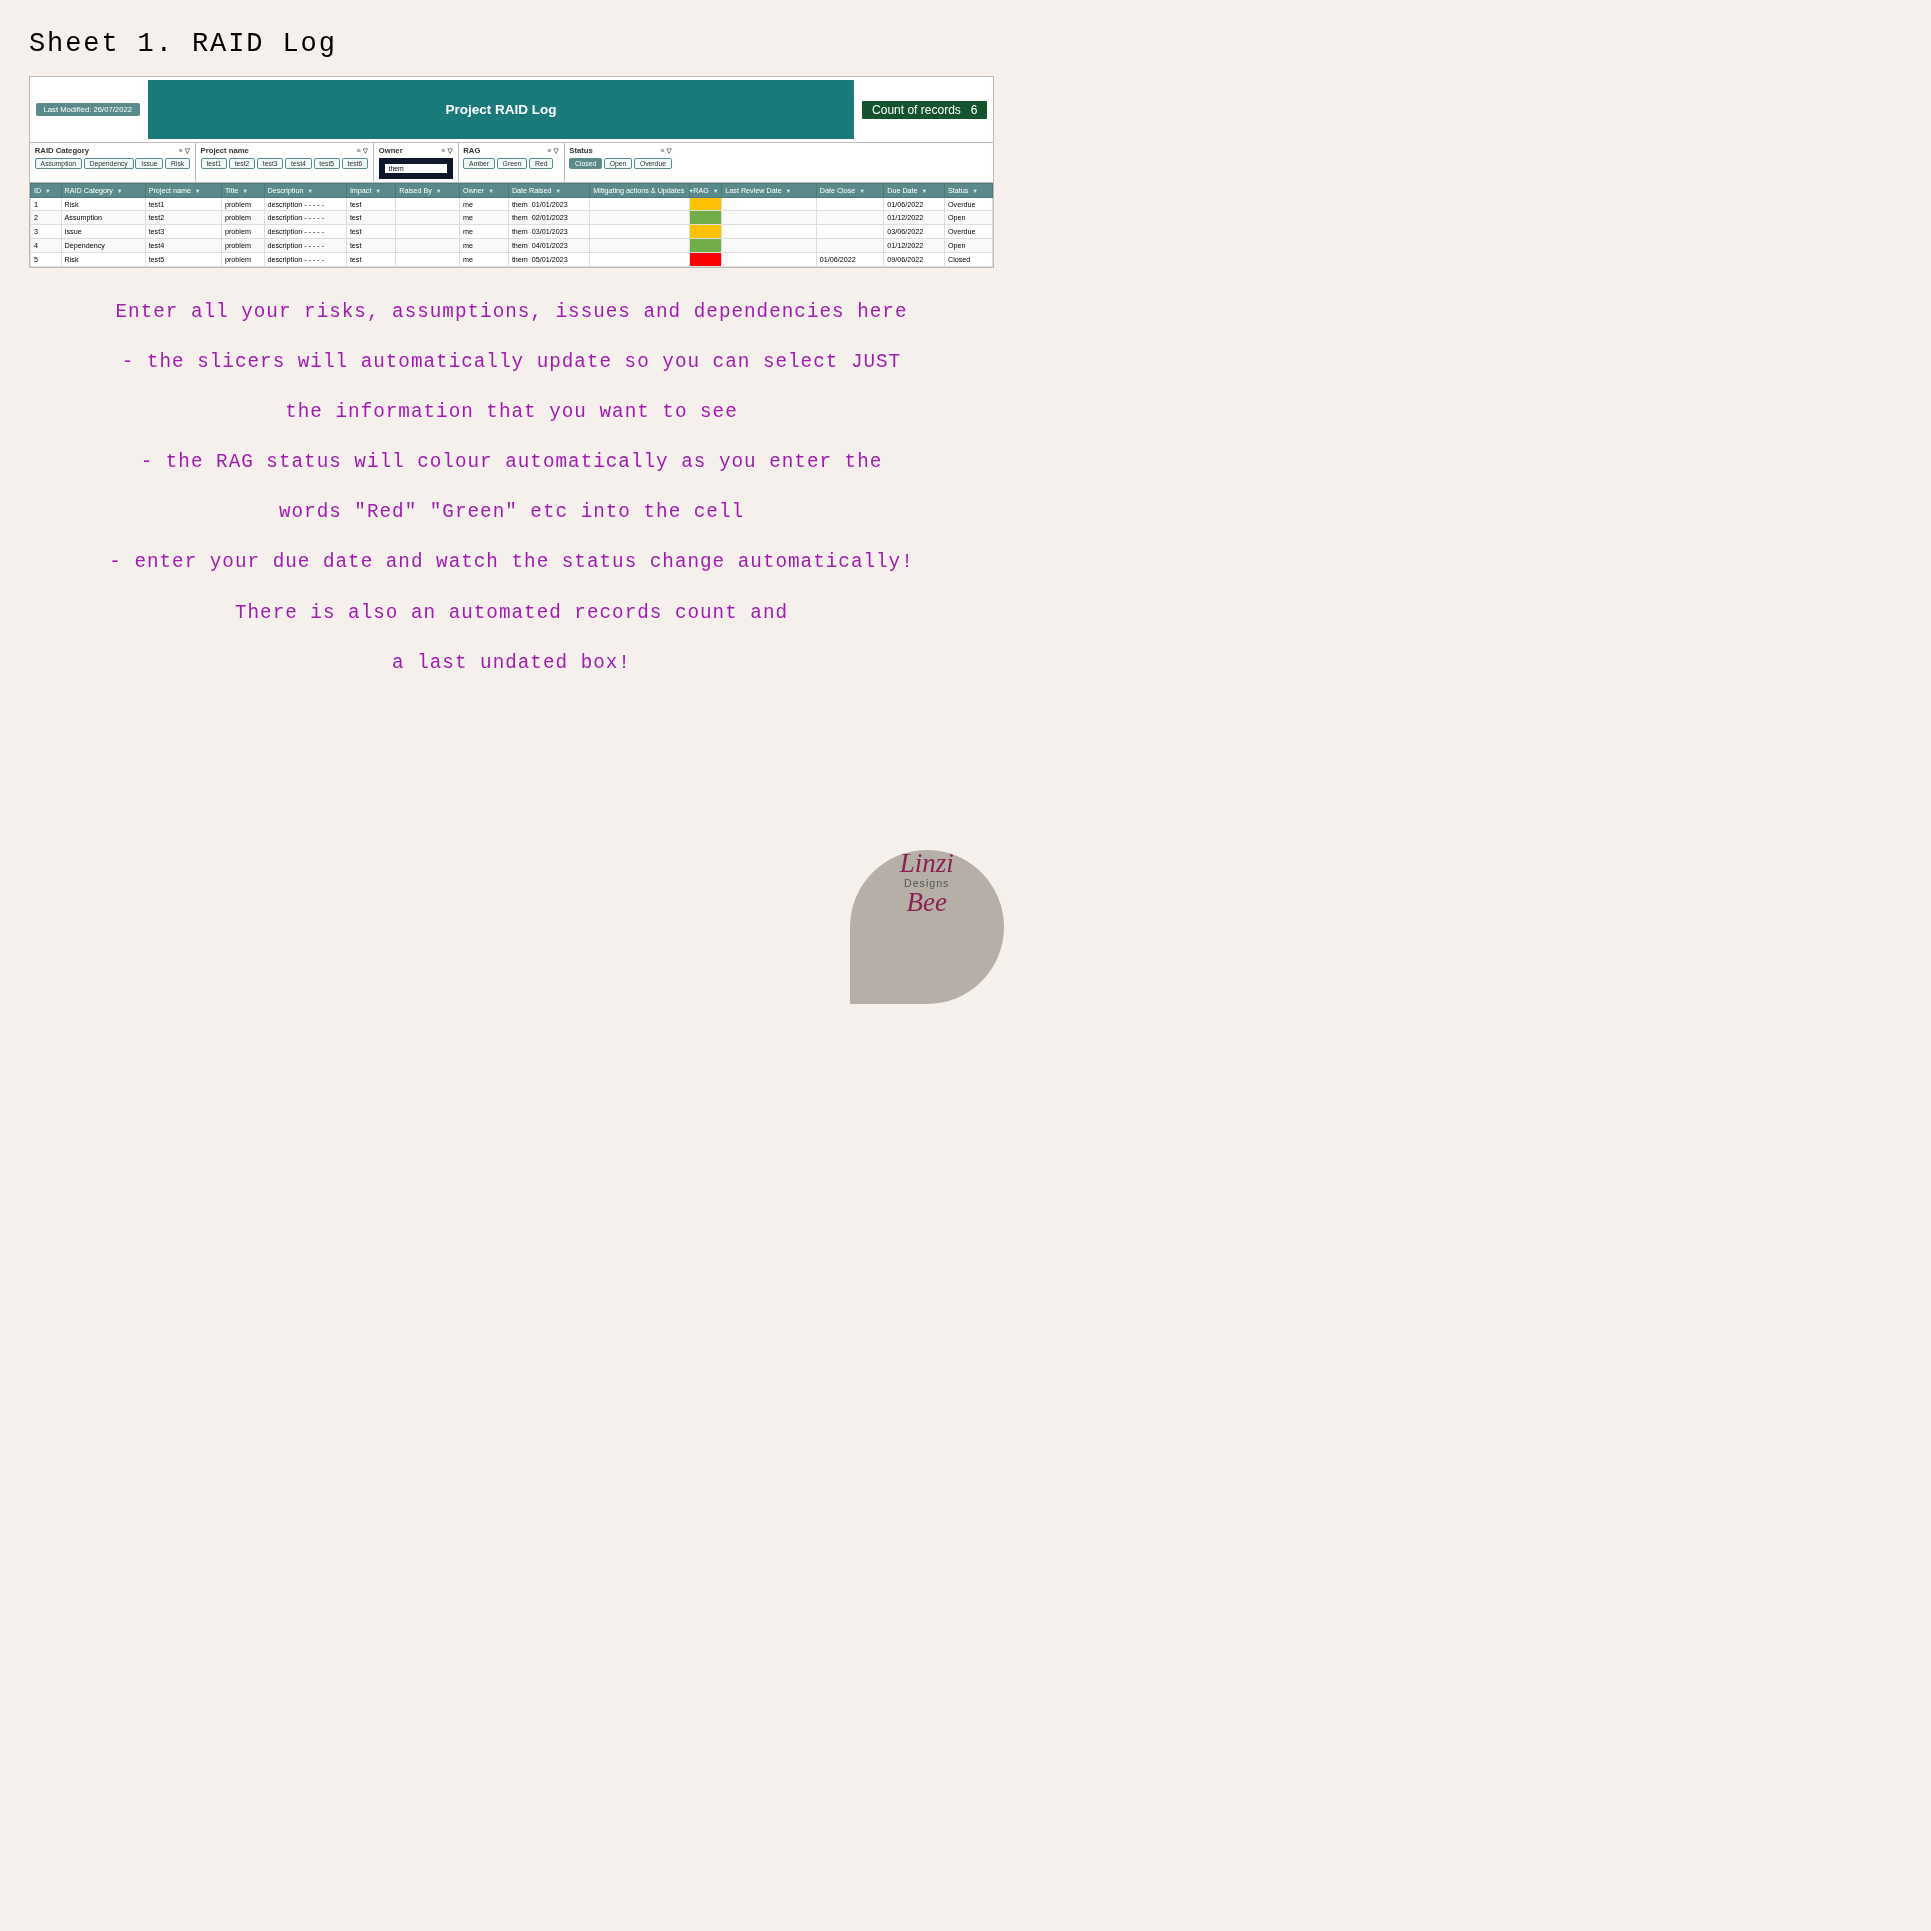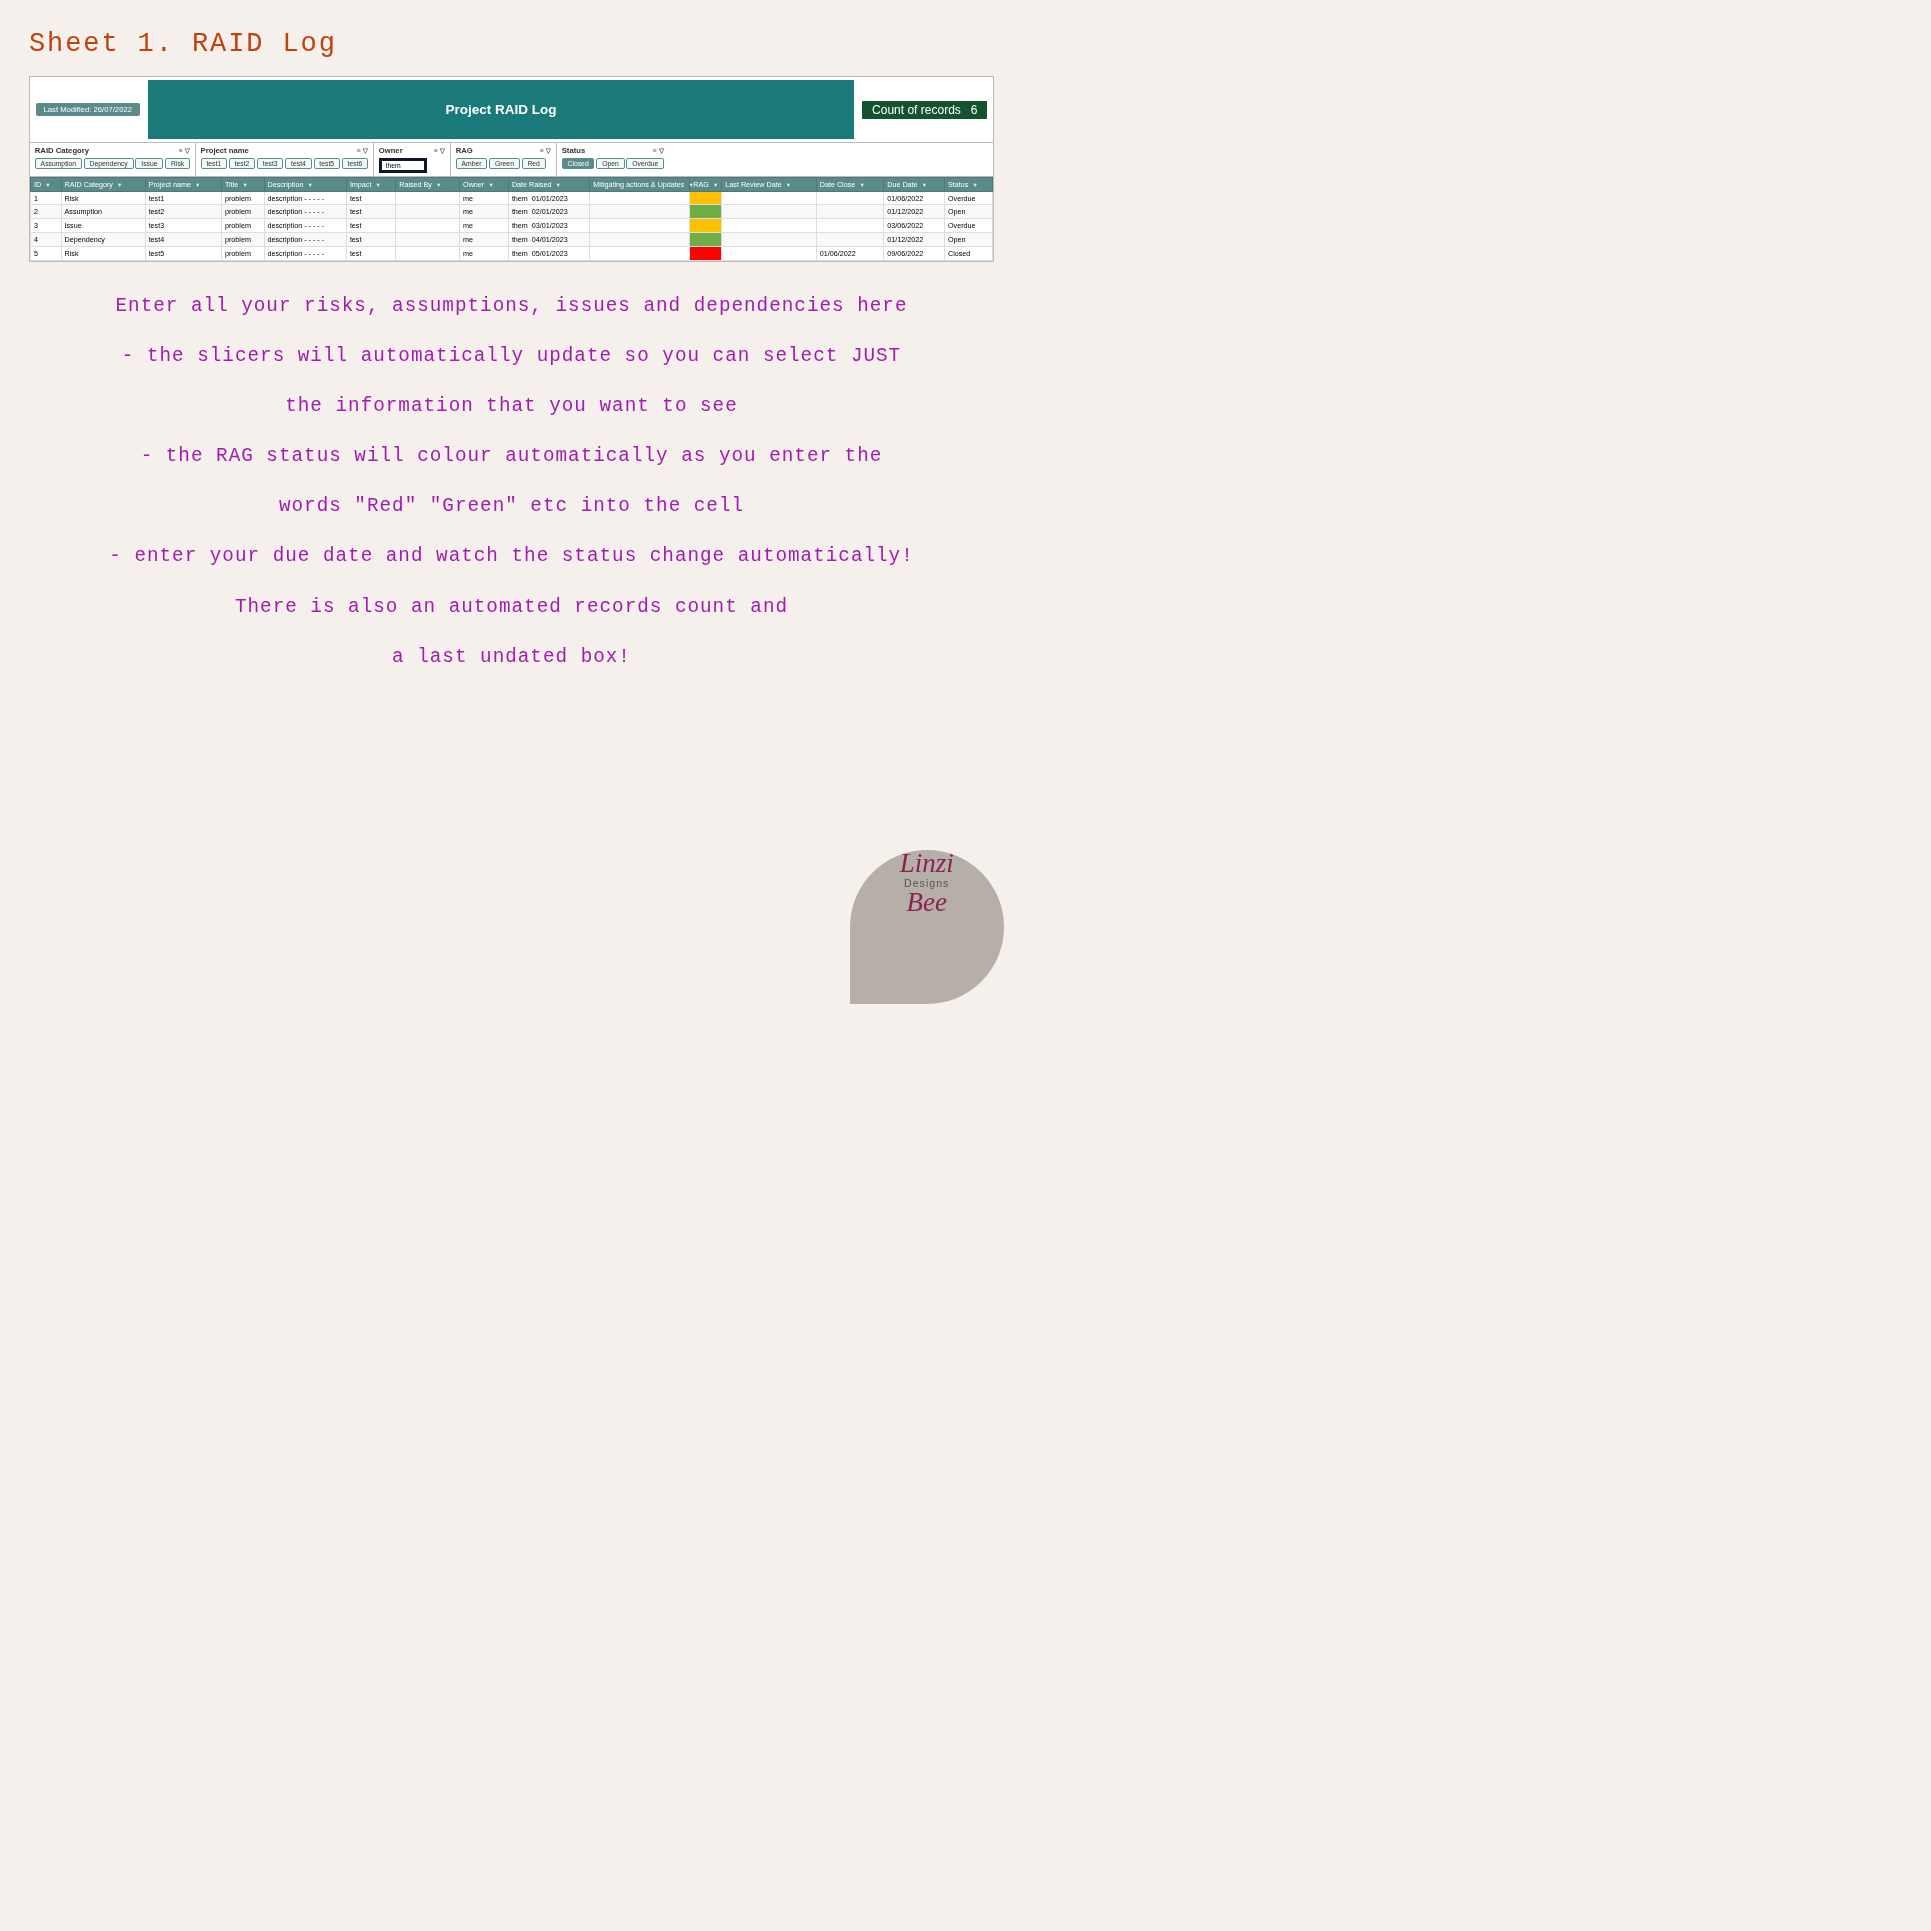--- a/index.html
+++ b/index.html
@@ -13,21 +13,21 @@
       position: relative;
     }
 
     
     .page-title {
       font-family: 'Courier New', monospace;
       font-size: 27px;
       font-weight: normal;
       letter-spacing: 1.9px;
       margin-bottom: 17.4px;
-      color: #c2410c;
+      color: #000000;
     }
 
     
     .spreadsheet {
       background: #fff;
       border: 1px solid #bbb;
       width: 100%;
       font-size: 8.7px;
       font-family: Arial, sans-serif;
     }
@@ -108,24 +108,24 @@
     .slicer-item.selected {
       background: #5b8a8a;
       color: #fff;
     }
 
     
     .owner-slicer {
       min-width: 77px;
     }
     .owner-input {
-      border: 3px solid #0f172a;
+      border: 6px solid #0f172a;
       padding: 1px 3.9px;
       font-size: 6.8px;
-      width: 48px;
+      width: 74px;
       background: #fff;
     }
 
     
     .rag-slicer { min-width: 106px; }
 
     
     .status-slicer { min-width: 106px; }
 
     

